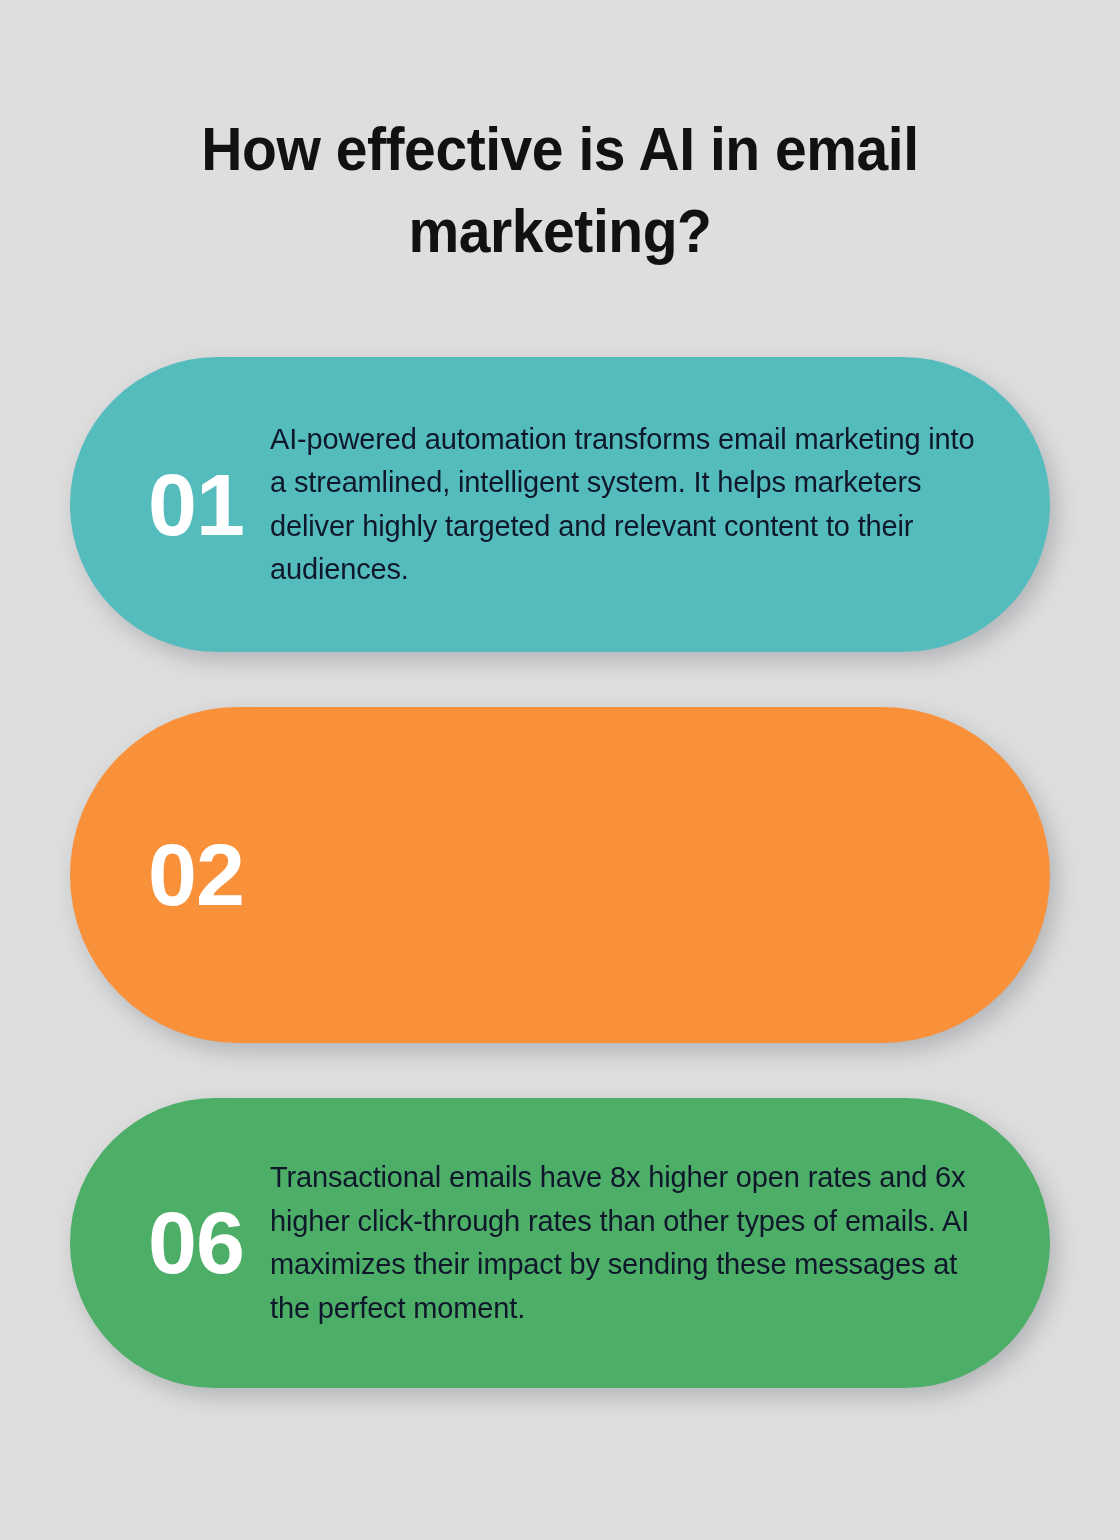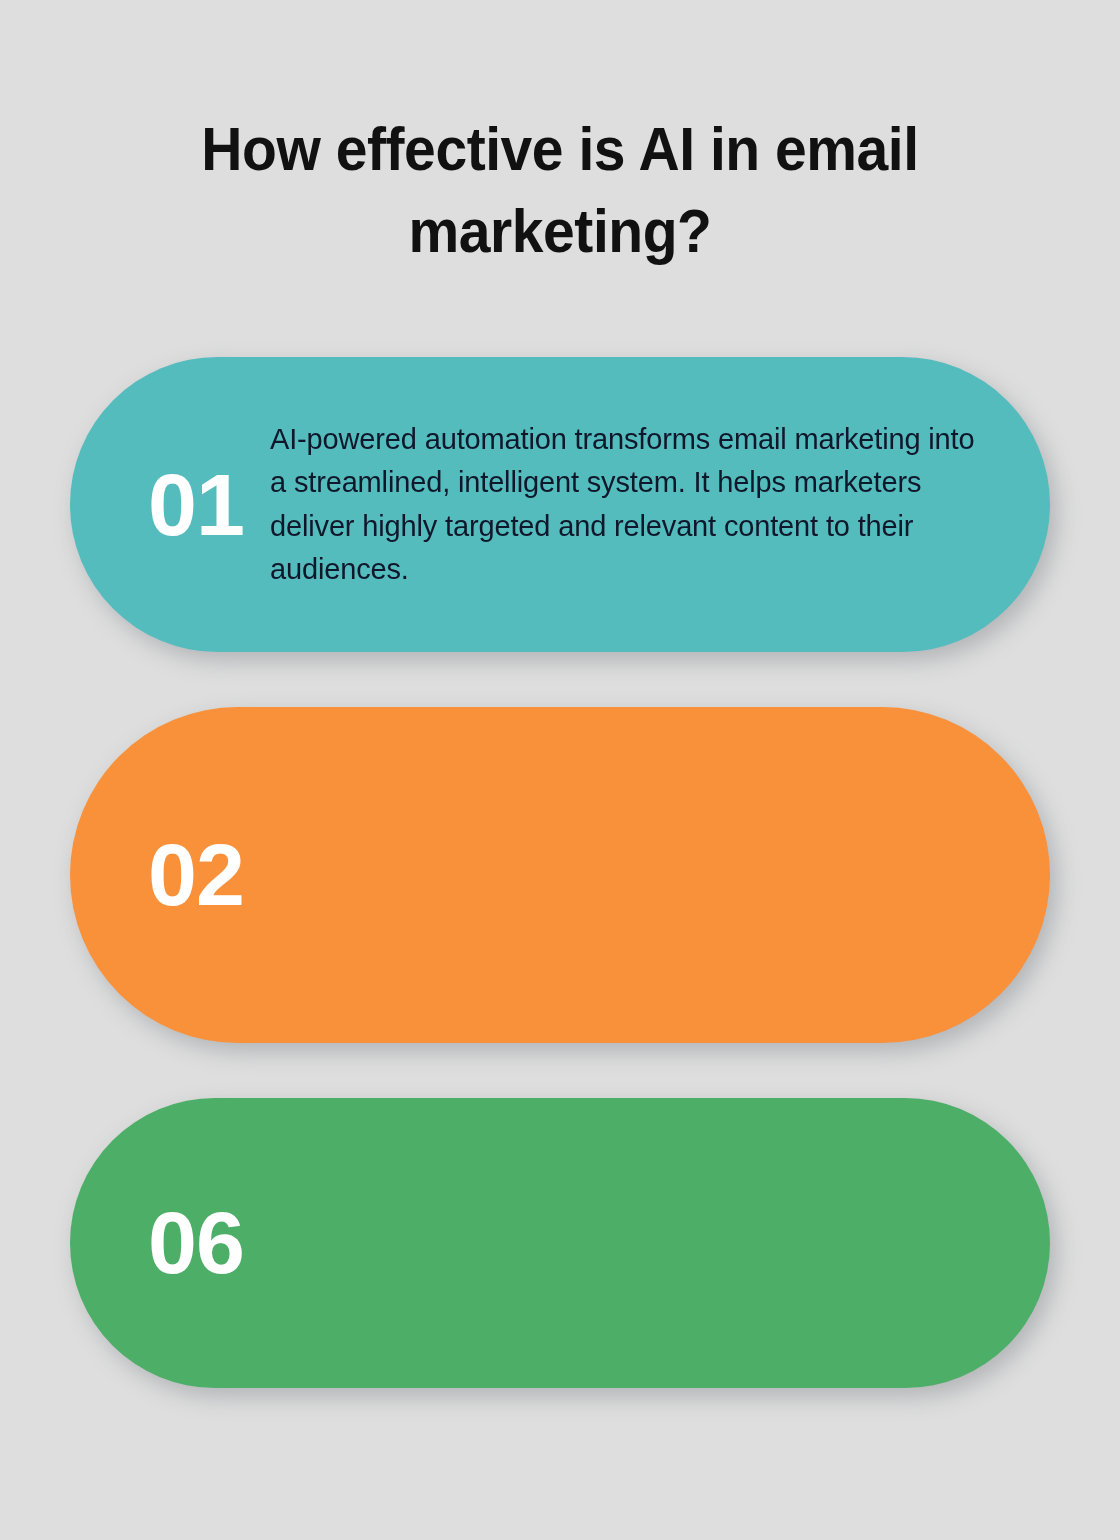--- a/index.html
+++ b/index.html
@@ -125,16 +125,17 @@
       <div class="card-number">01</div>
       <div class="card-text">AI-powered automation transforms email marketing into a streamlined, intelligent system. It helps marketers deliver highly targeted and relevant content to their audiences.</div>
     </div>
 
     <div class="card card-02">
       <div class="card-number">02</div>
     </div>
 
     <div class="card card-03">
       <div class="card-number">06</div>
+      <div class="card-text">Transactional emails have 8x higher open rates and 6x higher click-through rates than other types of emails. AI maximizes their impact by sending these messages at the perfect moment.</div>
     </div>
 
   </div>
 </div>
 
 </body></html>

